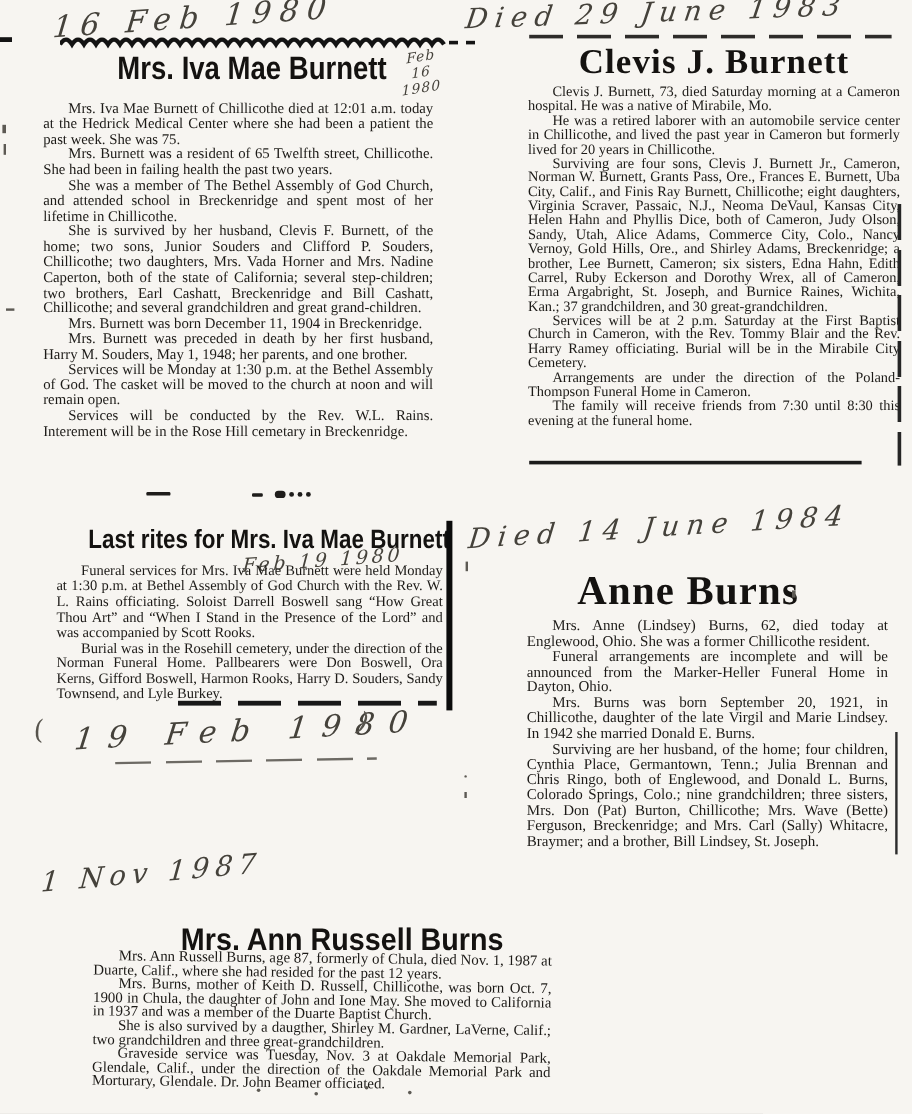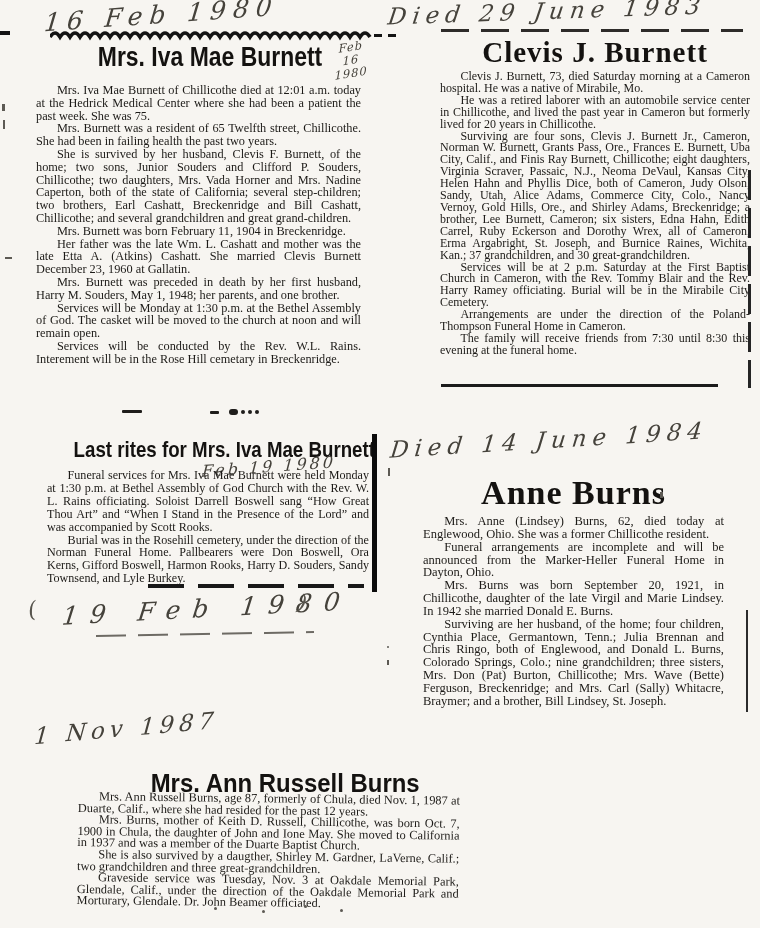--- a/index.html
+++ b/index.html
@@ -7,21 +7,21 @@
     position:relative;width:760px;height:928px;margin:0 auto;
     background:#f7f5f1;overflow:hidden;
     font-family:"Liberation Serif",serif;color:#1c1a17;
   }
   
   .col{position:absolute;text-align:justify;}
   .np{margin:0;text-indent:1.7em;}
   #c1-body{left:36px;top:84px;width:325px;font-size:12.3px;line-height:12.8px;}
   #c2-body{left:440px;top:71px;width:310px;font-size:12px;line-height:11.9px;}
   #c3-body{left:47px;top:469px;width:322px;font-size:12.1px;line-height:12.9px;}
-  #c4-body{left:423px;top:515px;width:301px;font-size:12.5px;line-height:12.85px;}
+  #c4-body{left:439px;top:515px;width:301px;font-size:12.5px;line-height:12.85px;}
   #c5-body{left:78px;top:791px;width:382px;font-size:12.4px;line-height:11.6px;
            transform:rotate(0.7deg);transform-origin:0 0;}
   
   .headline{position:absolute;font-weight:bold;text-align:center;white-space:nowrap;color:#141210;}
   .sans{font-family:"Liberation Sans",sans-serif;}
   .serif{font-family:"Liberation Serif",serif;}
   .squeeze{display:inline-block;transform:scaleX(0.85);transform-origin:center;}
   .squeeze92{display:inline-block;transform:scaleX(0.92);transform-origin:center;}
   #c1-head{left:48px;top:42px;width:325px;font-size:27px;}
   #c2-head{left:440px;top:36px;width:310px;font-size:29px;letter-spacing:1px;}
@@ -99,23 +99,23 @@
 
     <div id="hw-note1" class="hand">
       <span>Feb</span><br>
       <span>16</span><br>
       <span>1980</span>
     </div>
 
     <div id="c1-body" class="col">
       <p class="np">Mrs. Iva Mae Burnett of Chillicothe died at 12:01 a.m. today at the Hedrick Medical Center where she had been a patient the past week. She was 75.</p>
       <p class="np">Mrs. Burnett was a resident of 65 Twelfth street, Chillicothe. She had been in failing health the past two years.</p>
+      <p class="np">She was a member of The Bethel Assembly of God Church, and attended school in Breckenridge and spent most of her lifetime in Chillicothe.</p>
       <p class="np">She is survived by her husband, Clevis F. Burnett, of the home; two sons, Junior Souders and Clifford P. Souders, Chillicothe; two daughters, Mrs. Vada Horner and Mrs. Nadine Caperton, both of the state of California; several step-children; two brothers, Earl Cashatt, Breckenridge and Bill Cashatt, Chillicothe; and several grandchildren and great grand-children.</p>
-      <p class="np">Mrs. Burnett was born February 11, 1904 in Breckenridge.</p>
-      <p class="np">Her father was the late Wm. L. Cashatt and mother was the late Etta A. (Atkins) Cashatt. She married Clevis Burnett December 23, 1960 at Gallatin.</p>
+      <p class="np">Mrs. Burnett was born December 11, 1904 in Breckenridge.</p>
       <p class="np">Mrs. Burnett was preceded in death by her first husband, Harry M. Souders, May 1, 1948; her parents, and one brother.</p>
       <p class="np">Services will be Monday at 1:30 p.m. at the Bethel Assembly of God. The casket will be moved to the church at noon and will remain open.</p>
       <p class="np">Services will be conducted by the Rev. W.L. Rains. Interement will be in the Rose Hill cemetary in Breckenridge.</p>
     </div>
 
     <div id="sm1" class="art smudge"></div>
     <div id="sm2" class="art smudge"></div>
     <div id="sm3" class="art smudge"></div>
     <div id="sm4" class="art smudge"></div>
     <div id="sm5" class="art smudge"></div>

